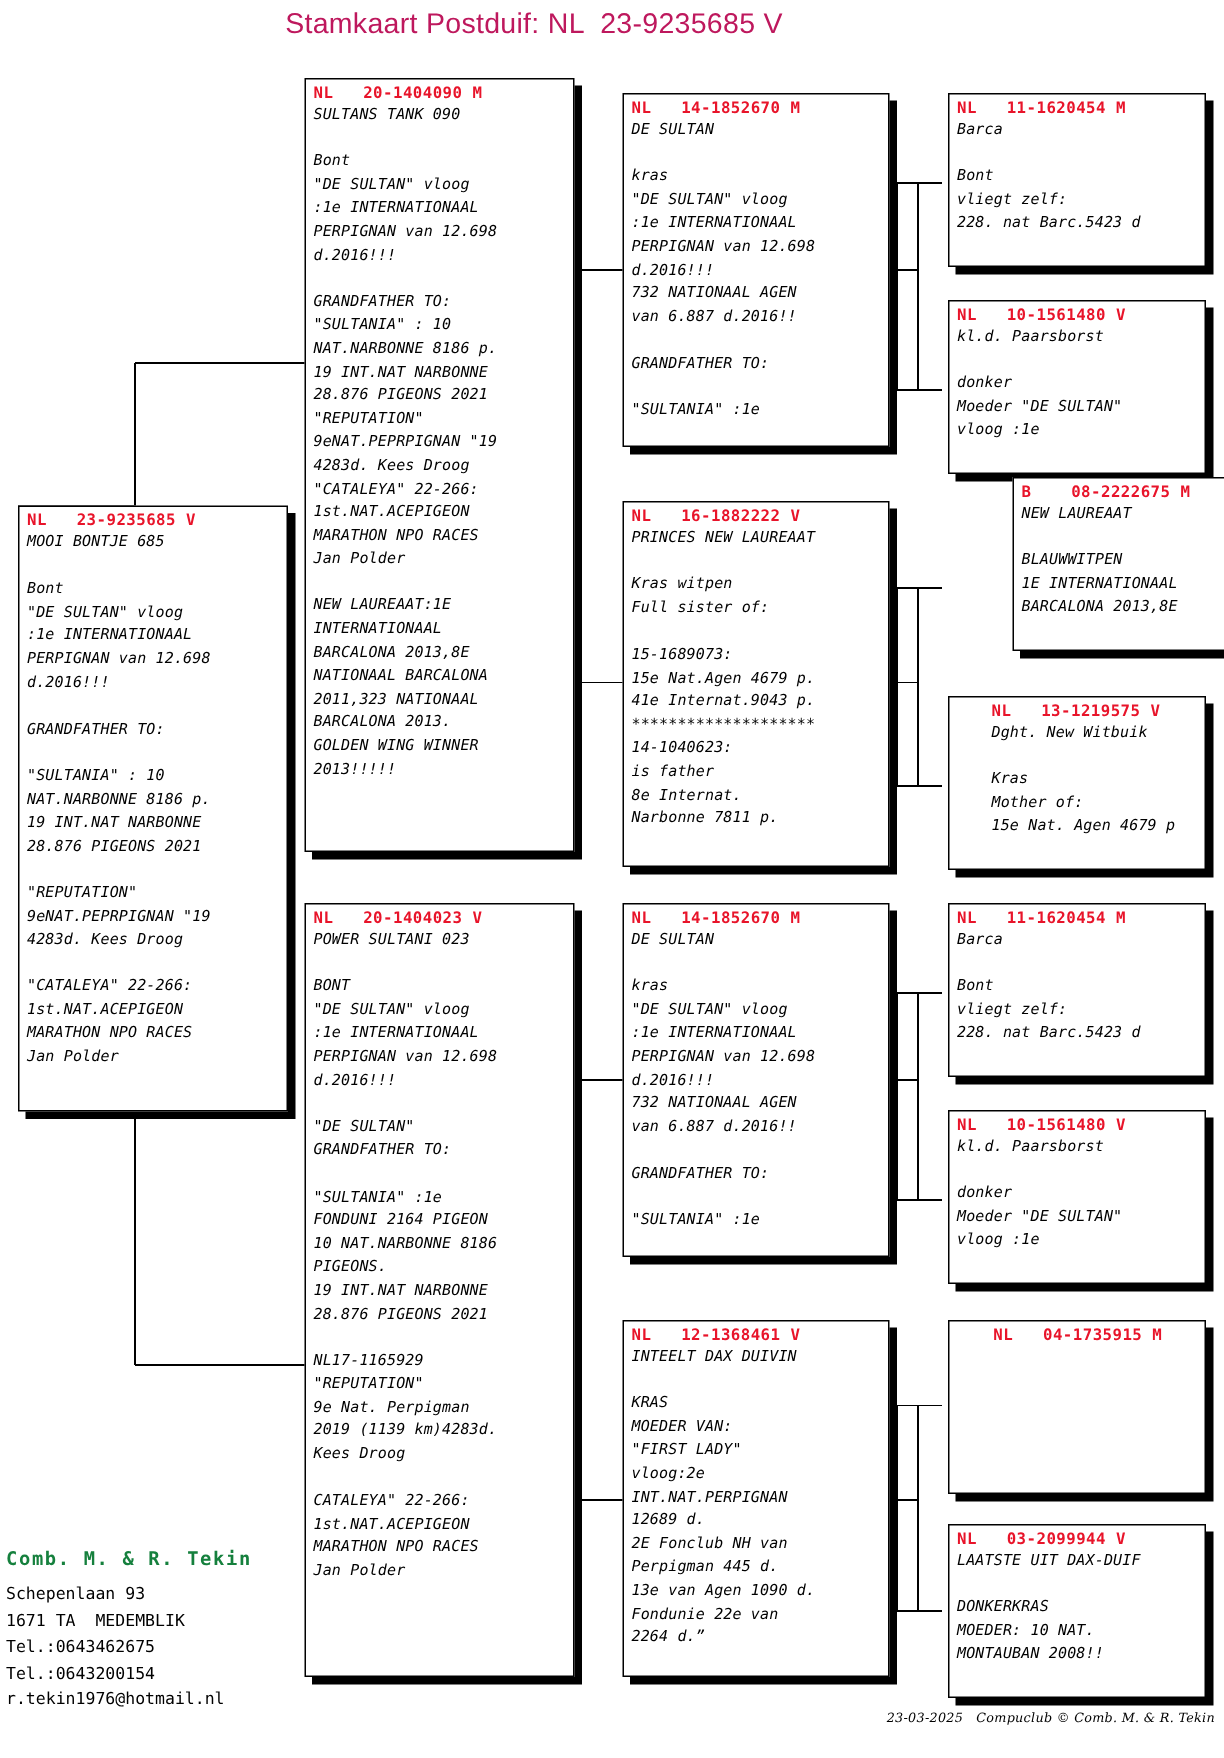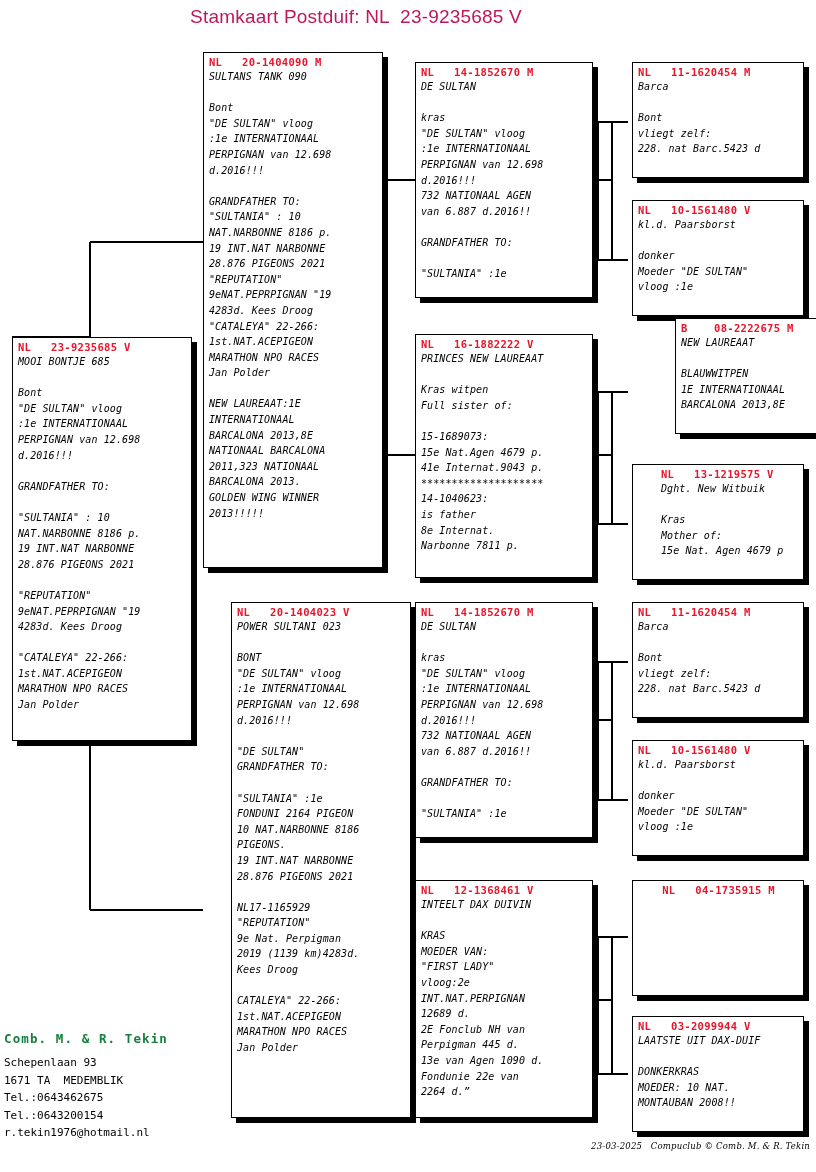--- a/index.html
+++ b/index.html
@@ -146,21 +146,21 @@
 NEW LAUREAAT:1E
 INTERNATIONAAL
 BARCALONA 2013,8E
 NATIONAAL BARCALONA
 2011,323 NATIONAAL
 BARCALONA 2013.
 GOLDEN WING WINNER
 2013!!!!!</div>
 </div>
 
-<div class="box" style="left:203px;top:602px;width:180px;height:516px;margin-left:28px;">
+<div class="box" style="left:203px;top:602px;width:180px;height:516px;">
   <div class="idline">NL   20-1404023 V</div>
   <div class="body">POWER SULTANI 023
 
 BONT
 "DE SULTAN" vloog
 :1e INTERNATIONAAL
 PERPIGNAN van 12.698
 d.2016!!!
 
 "DE SULTAN"

